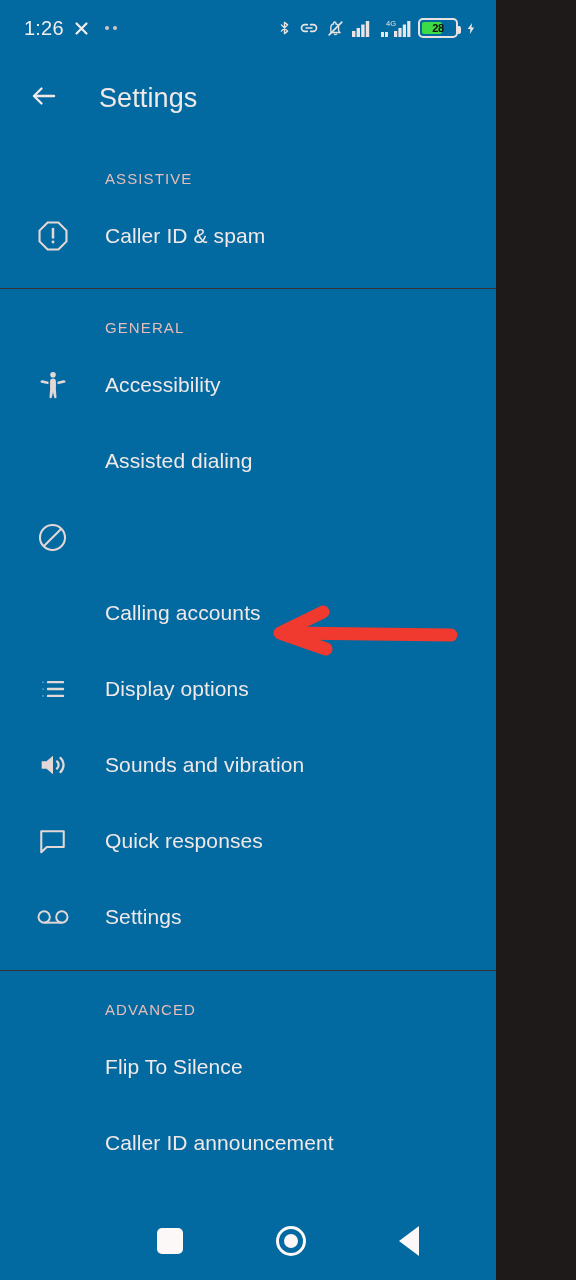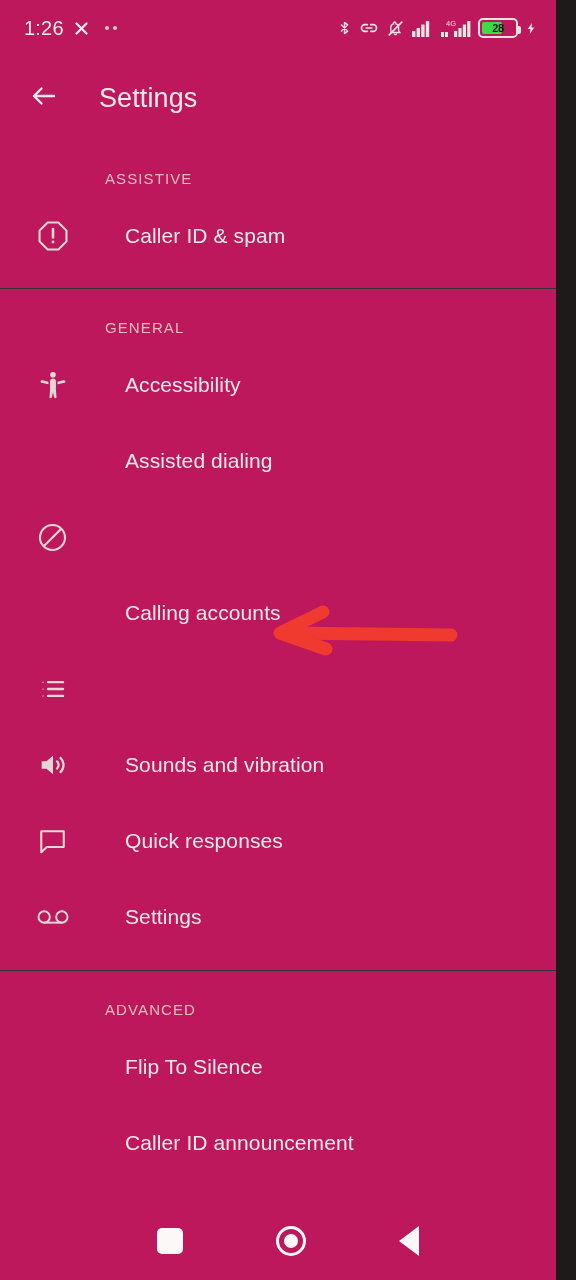--- a/index.html
+++ b/index.html
@@ -2,21 +2,21 @@
 <html><head>
 <meta charset="utf-8">
 <style>
   * { margin:0; padding:0; box-sizing:border-box; }
   html, body {
     width:576px; height:1280px;
     background:#1e1a19;
     font-family:"Liberation Sans", sans-serif;
     overflow:hidden;
   }
-  #screen { position:relative; width:556px; height:1280px; background:#be185d; }
+  #screen { position:relative; width:496px; height:1280px; background:#0369a1; }
 
   
   .statusbar {
     height:56px; display:flex; align-items:center;
     justify-content:space-between; padding:0 18px 0 24px;
   }
   .sb-left { display:flex; align-items:center; gap:9px; }
   .sb-time { color:#f3eceb; font-size:20px; letter-spacing:.2px; }
   .sb-right { display:flex; align-items:center; gap:7px; }
   .sb-icon { display:flex; align-items:flex-end; }
@@ -50,21 +50,21 @@
   .section-header {
     color:#e6bdb8; font-size:15px; letter-spacing:1.1px;
     padding:26px 0 0 105px; height:54px;
   }
   .row { display:flex; align-items:center; height:76px; position:relative; }
   .row-icon {
     width:105px; min-width:105px; display:flex;
     align-items:center; justify-content:center;
   }
   .row-icon.empty { visibility:hidden; }
-  .row-label { color:#f0e9e8; font-size:21px; letter-spacing:.1px;margin-left:20px; }
+  .row-label { color:#f0e9e8; font-size:21px; letter-spacing:.1px; }
   .divider { height:1px; background:#3a3230; margin:0; }
 
   
   .annotation { position:absolute; left:266px; top:602px; pointer-events:none; }
 
   
   .navbar {
     position:absolute; left:0; bottom:0; width:576px; height:78px;
     display:flex; align-items:center; justify-content:space-around; padding:0 110px;
   }
@@ -209,20 +209,21 @@
 
     <div class="row">
       <div class="row-icon">
         <svg width="30" height="30" viewBox="0 0 24 24" fill="none" stroke="#e3d8d6" stroke-width="1.9" stroke-linecap="round">
           <circle cx="4" cy="6.5" r=".5" fill="#e3d8d6" stroke="none"></circle>
           <circle cx="4" cy="12" r=".5" fill="#e3d8d6" stroke="none"></circle>
           <circle cx="4" cy="17.5" r=".5" fill="#e3d8d6" stroke="none"></circle>
           <path d="M8 6.5 H20 M8 12 H20 M8 17.5 H20"></path>
         </svg>
       </div>
+      <div class="row-label">Display options</div>
     </div>
 
     <div class="row">
       <div class="row-icon">
         <svg width="32" height="32" viewBox="0 0 24 24">
           <path d="M3.5 9.2 h3.6 L12 5 v14 l-4.9-4.2 H3.5 z" fill="#e3d8d6"></path>
           <path d="M15 9.3 a3.6 3.6 0 0 1 0 5.4" fill="none" stroke="#e3d8d6" stroke-width="1.7" stroke-linecap="round"></path>
           <path d="M17.6 6.7 a7.3 7.3 0 0 1 0 10.6" fill="none" stroke="#e3d8d6" stroke-width="1.7" stroke-linecap="round"></path>
         </svg>
       </div>

